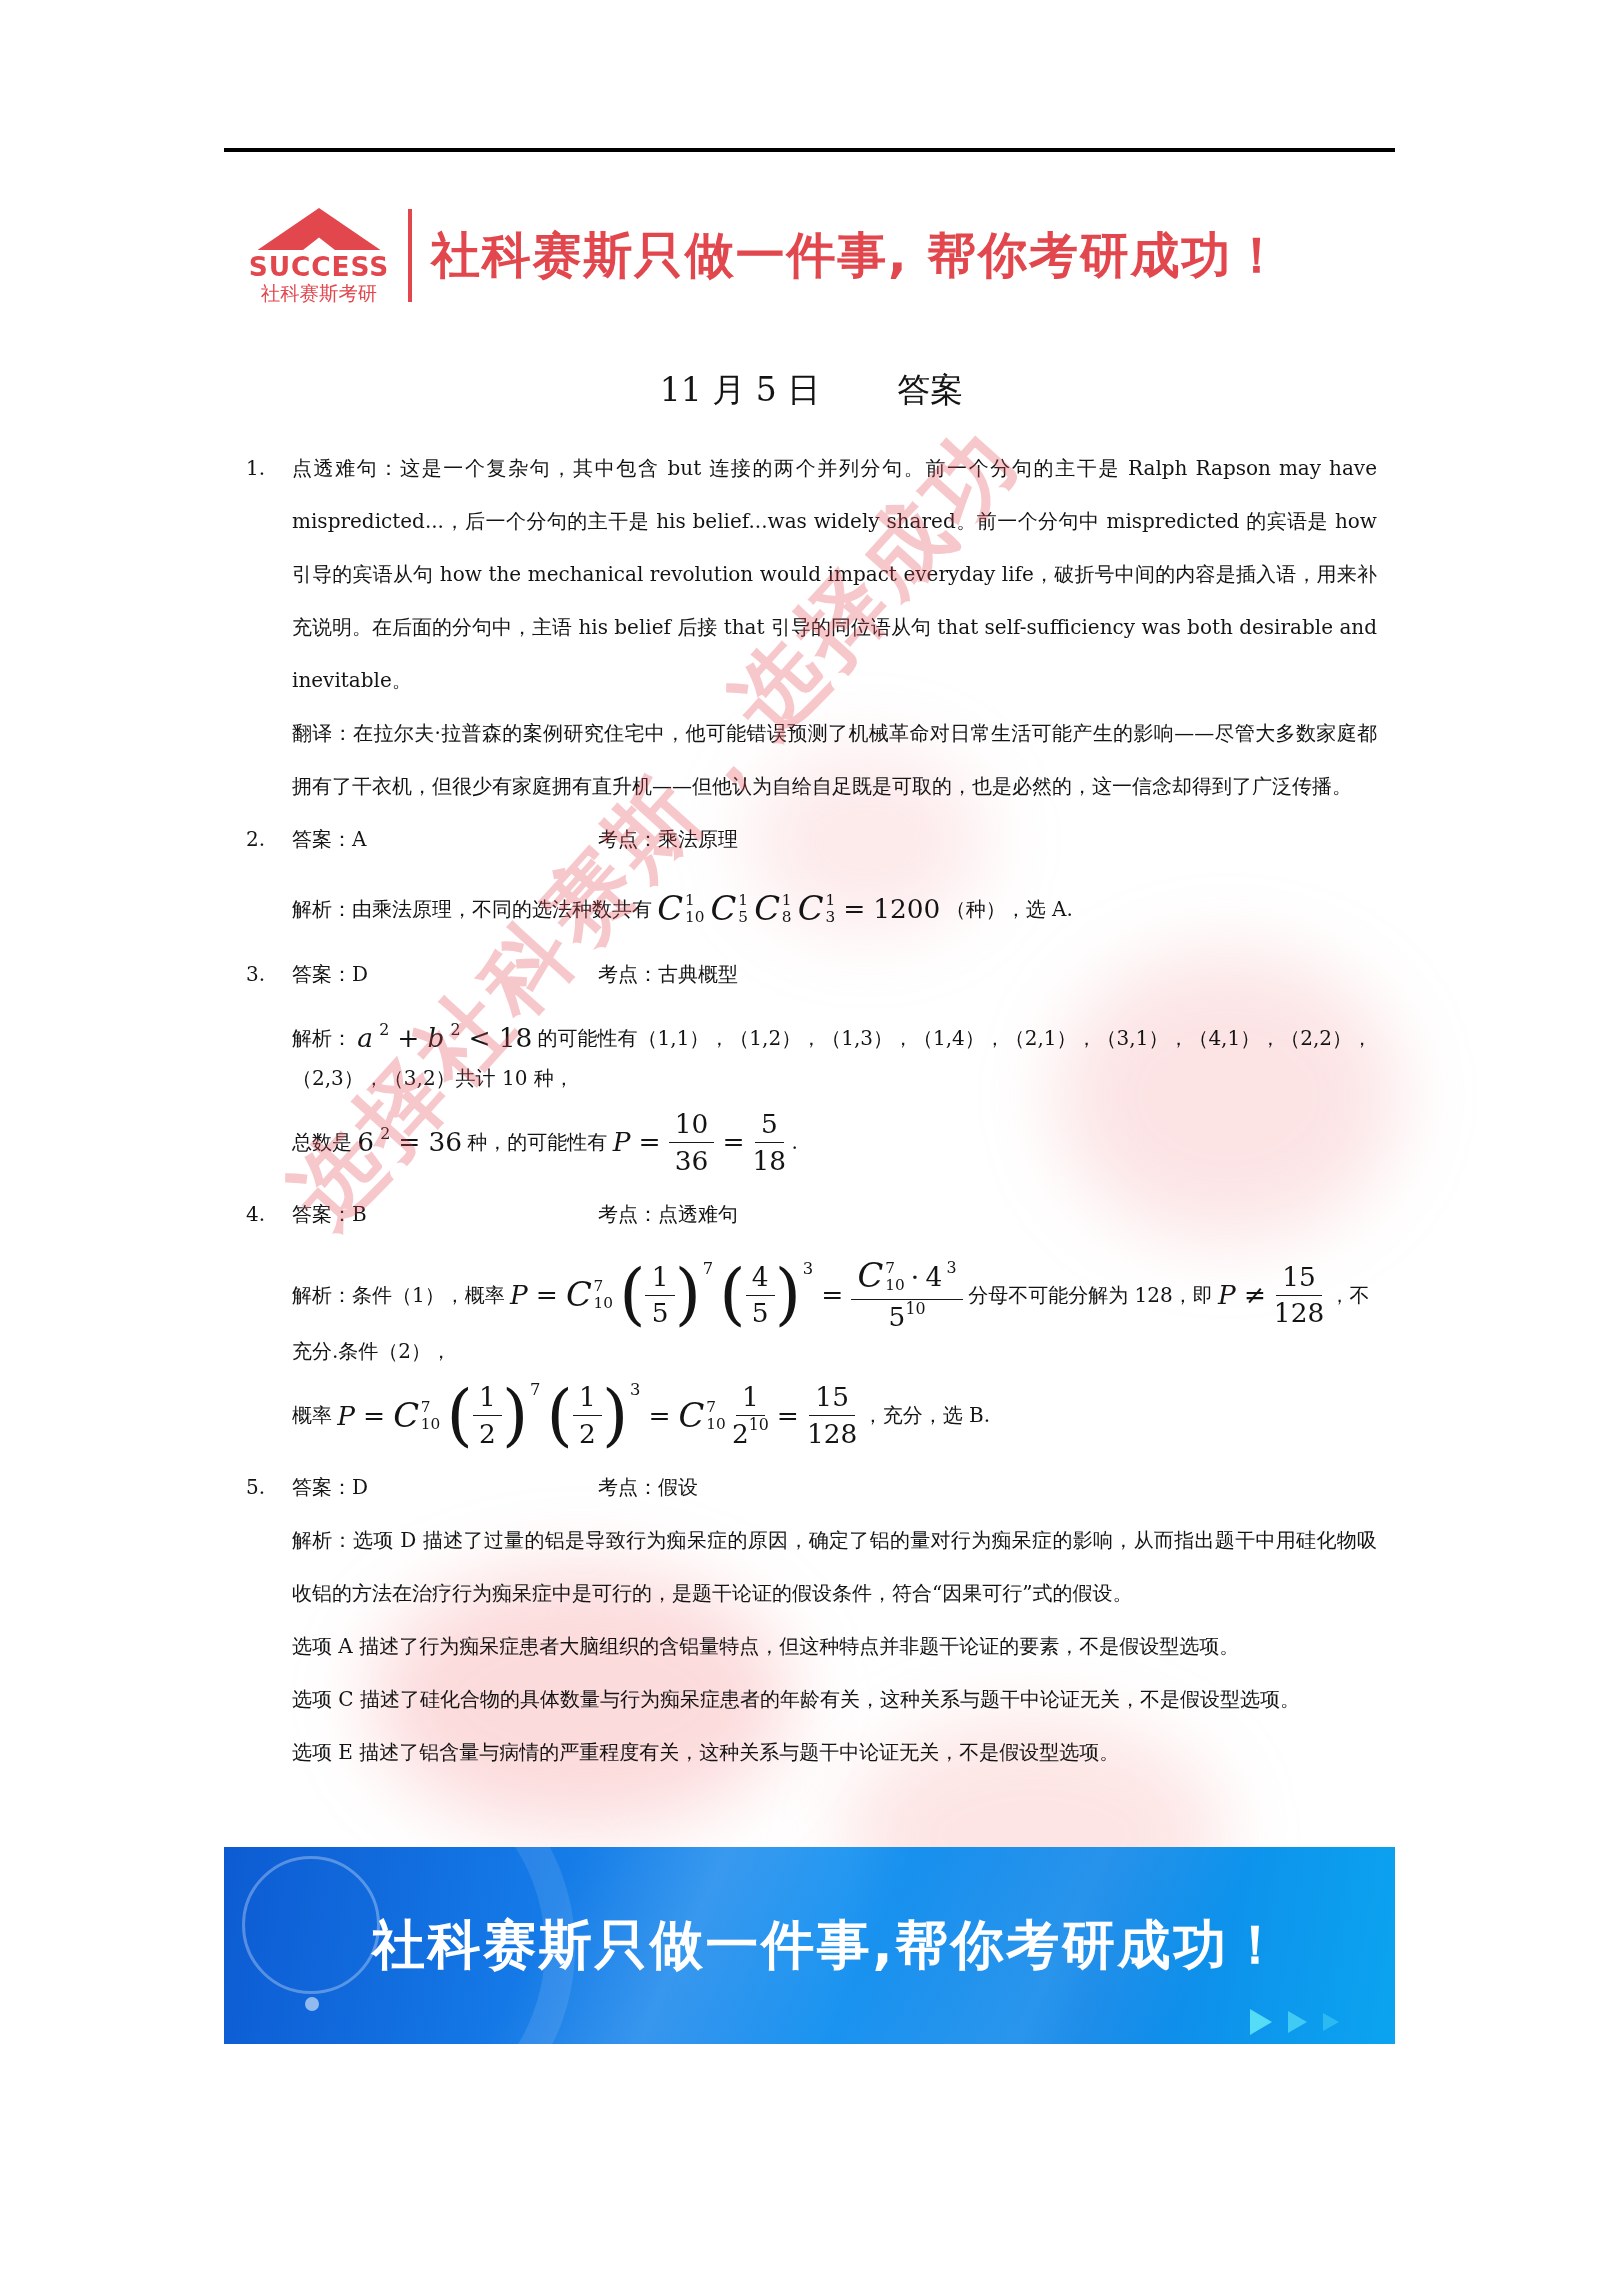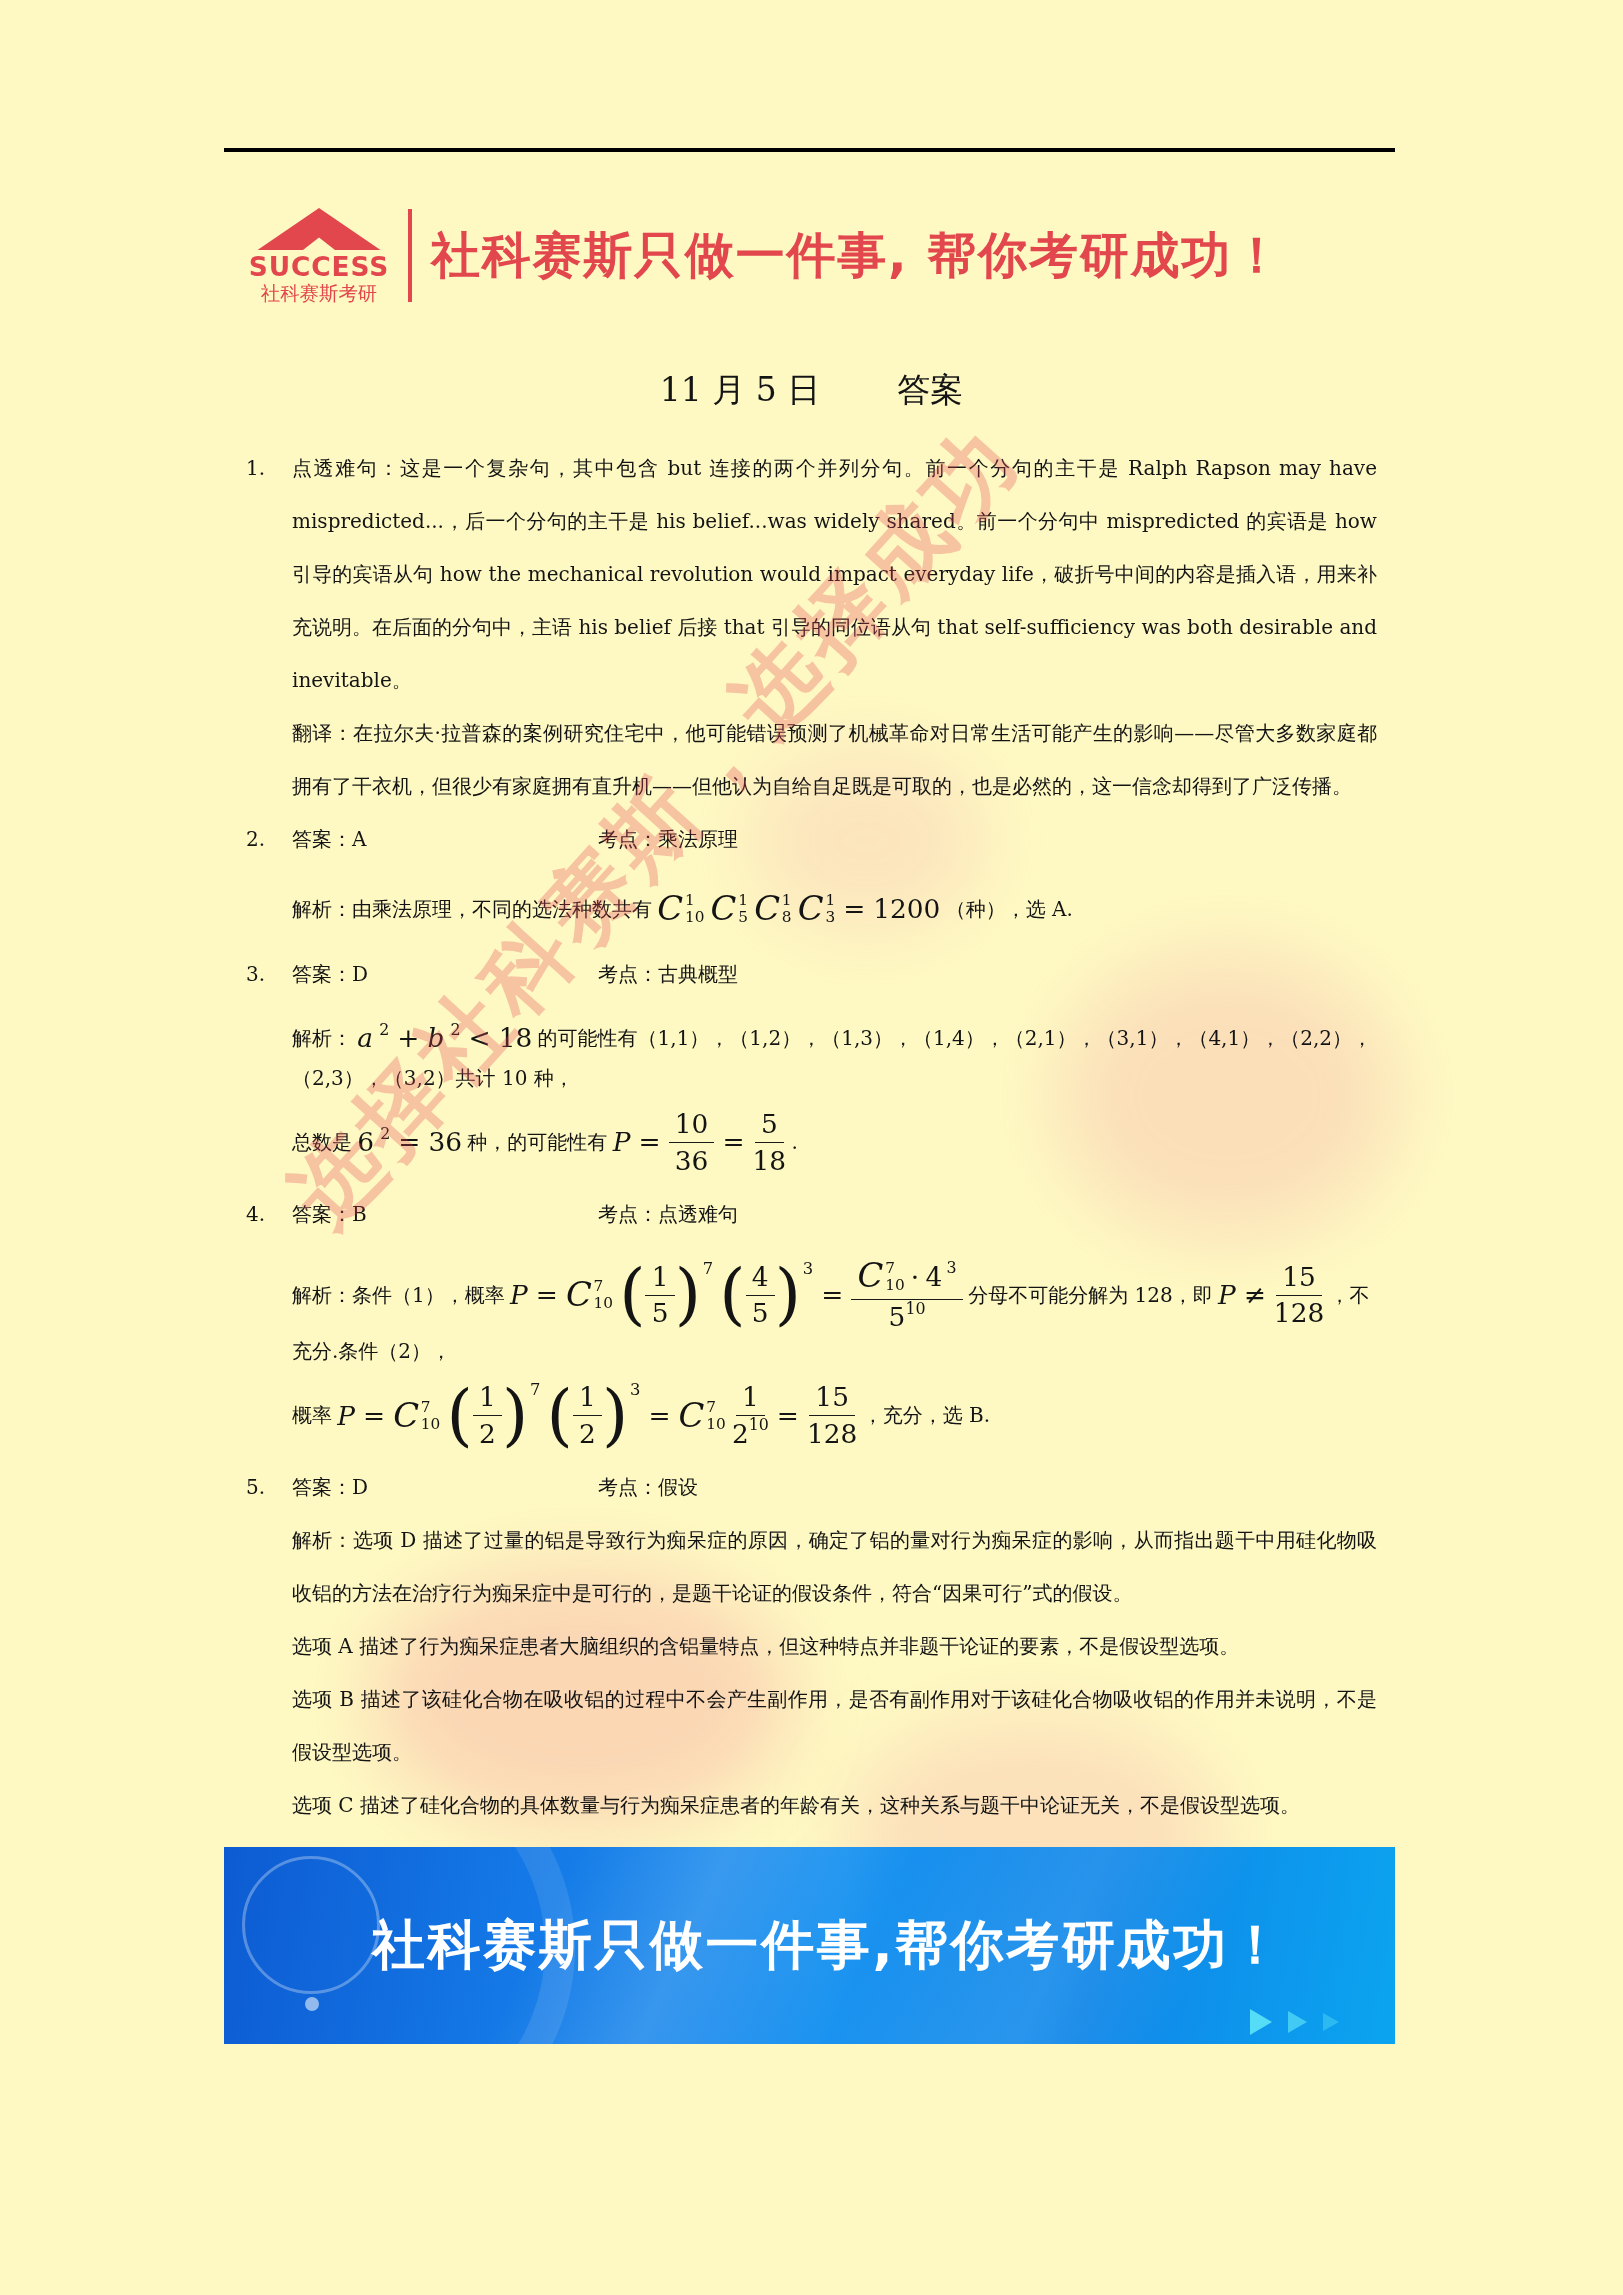--- a/index.html
+++ b/index.html
@@ -1,18 +1,18 @@
 <!DOCTYPE html>
 <html style="font-size:14px"><head>
 <meta charset="utf-8">
 <style>
   html,body{margin:0;padding:0;background:#888;}
   .page{
     position:relative;width:1623px;height:2295px;margin:0 auto;
-    background:#fef9c3;overflow:hidden;
+    background:#ffffff;overflow:hidden;
     font-family:"DejaVu Serif","Liberation Serif",serif;color:#141414;
   }
   
   .top-rule{position:absolute;left:224px;top:148px;width:1171px;height:3.5px;background:#000;}
   
   .brand-row{position:absolute;left:244px;top:208px;display:flex;align-items:center;z-index:2;}
   .logo{width:150px;display:flex;flex-direction:column;align-items:center;}
   .logo-tri{width:123px;height:42px;background:#e2474e;
     clip-path:polygon(50% 0,100% 100%,63% 100%,50% 70%,37% 100%,0 100%);}
   .logo-brand{font-family:"DejaVu Sans","Liberation Sans",sans-serif;font-weight:bold;
@@ -322,21 +322,20 @@
 
     <section class="item">
       <div class="item-num">5.</div>
       <div class="item-body">
         <div class="meta-row">
           <div class="meta-answer">答案：D</div>
           <div class="meta-point">考点：假设</div>
         </div>
         <p class="para">解析：选项 D 描述了过量的铝是导致行为痴呆症的原因，确定了铝的量对行为痴呆症的影响，从而指出题干中用硅化物吸收铝的方法在治疗行为痴呆症中是可行的，是题干论证的假设条件，符合“因果可行”式的假设。</p>
         <p class="para">选项 A 描述了行为痴呆症患者大脑组织的含铝量特点，但这种特点并非题干论证的要素，不是假设型选项。</p>
-        <p class="para">选项 B 描述了该硅化合物在吸收铝的过程中不会产生副作用，是否有副作用对于该硅化合物吸收铝的作用并未说明，不是假设型选项。</p>
         <p class="para">选项 C 描述了硅化合物的具体数量与行为痴呆症患者的年龄有关，这种关系与题干中论证无关，不是假设型选项。</p>
         <p class="para">选项 E 描述了铝含量与病情的严重程度有关，这种关系与题干中论证无关，不是假设型选项。</p>
       </div>
     </section>
 
   </main>
 
   <div class="watermark">选择社科赛斯，选择成功</div>
   <div class="blob b1"></div>
   <div class="blob b2"></div>

